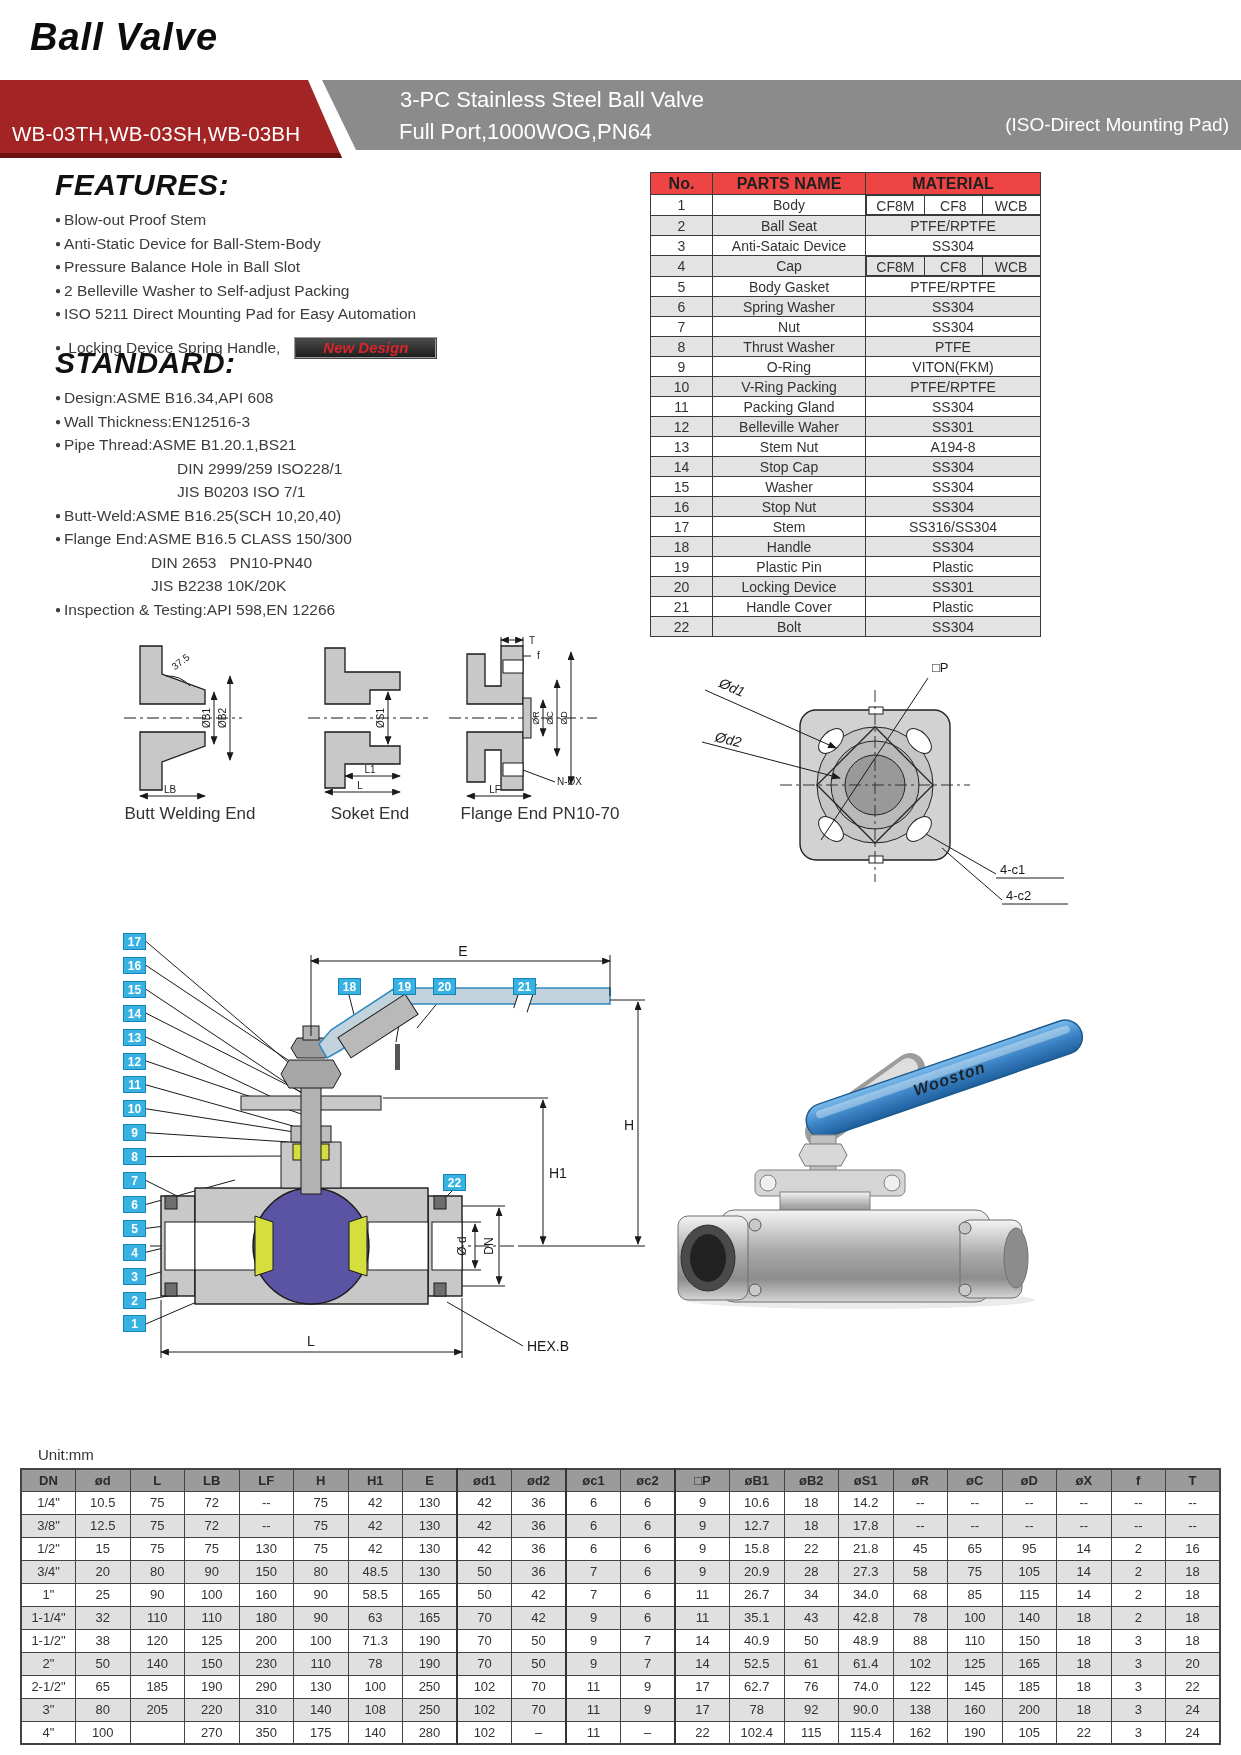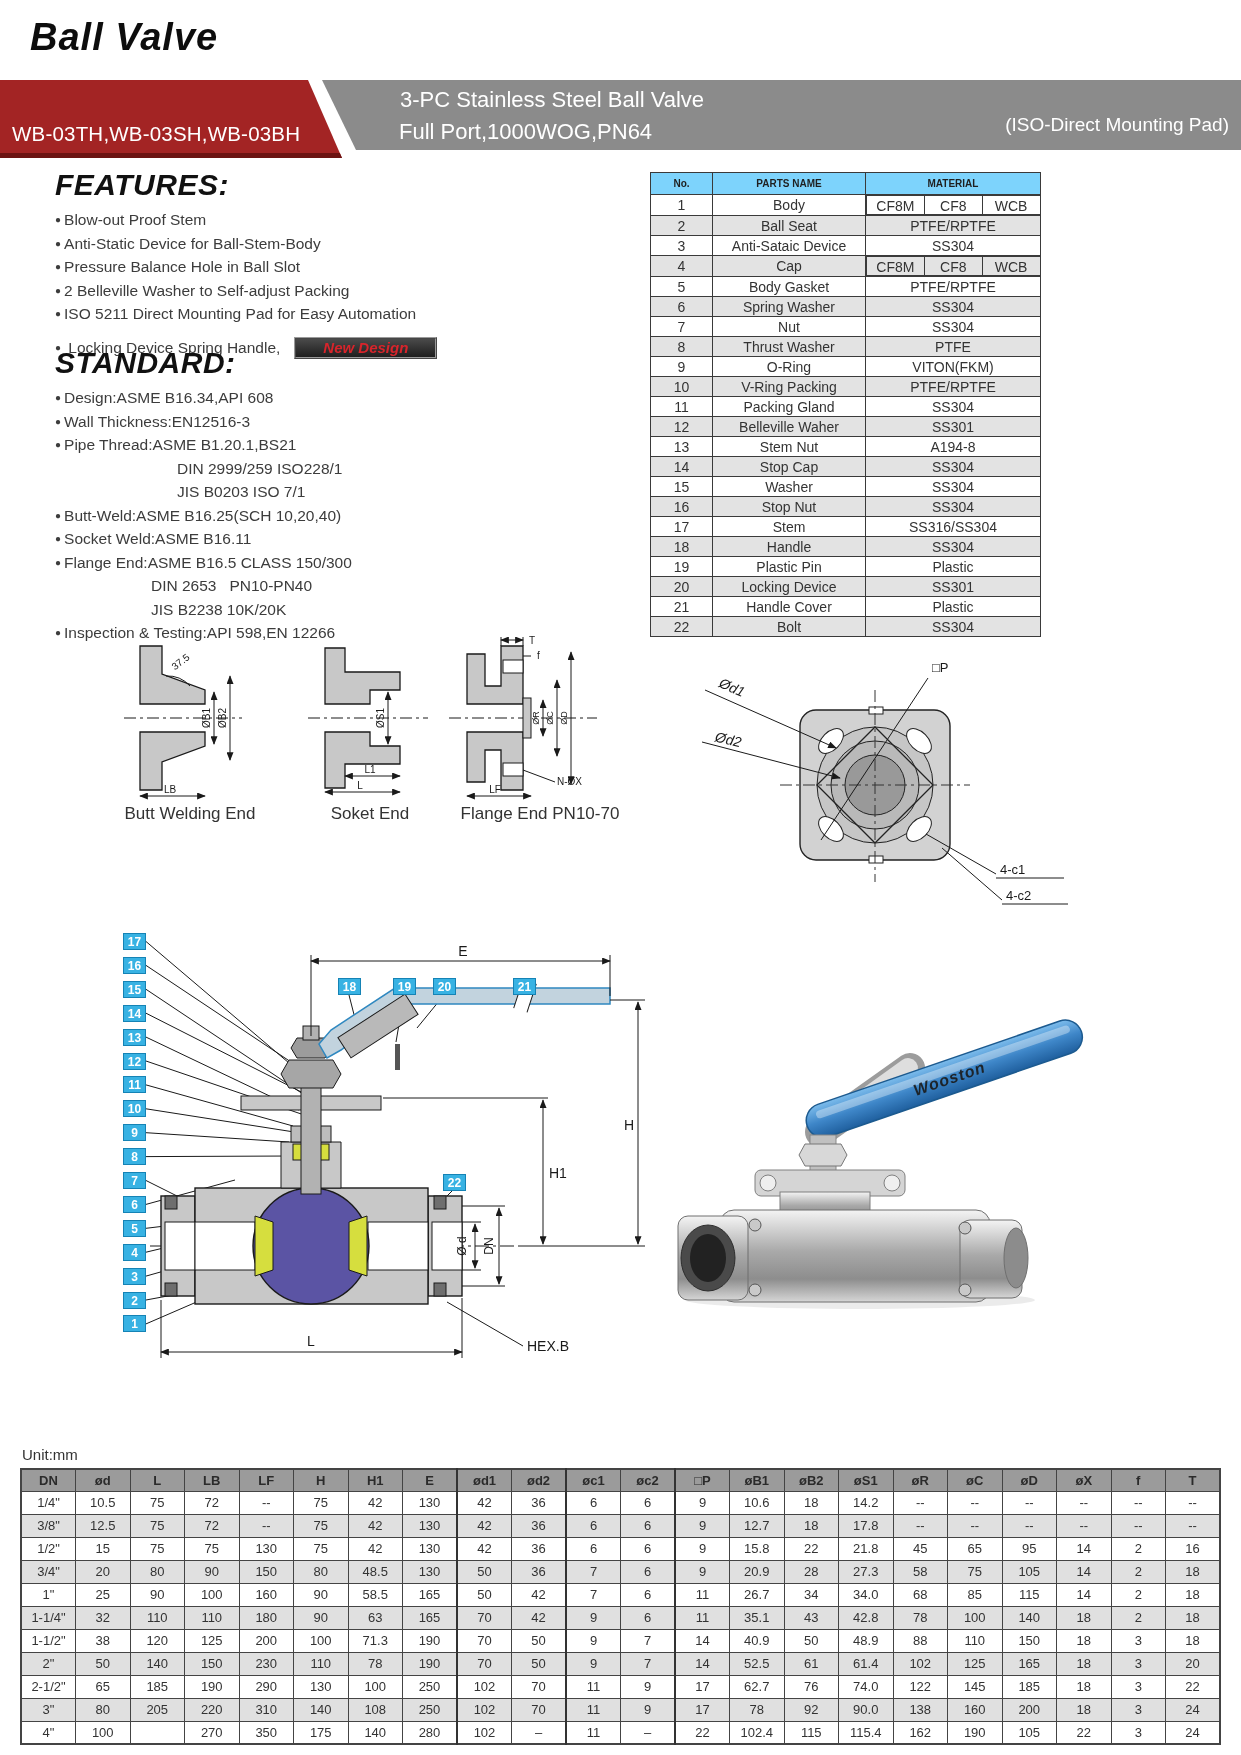--- a/index.html
+++ b/index.html
@@ -21,34 +21,34 @@
 .sec-head{font-size:30px;font-style:italic;font-weight:bold;color:#111;letter-spacing:.5px;margin-bottom:7px}
 .li{font-size:15.5px;color:#3c3c3c;line-height:21.5px;white-space:pre}
 .li::before{content:"●";font-size:10px;margin-right:3px;position:relative;top:-2px}
 .li.ind1{padding-left:122px}.li.ind2{padding-left:96px}
 .li.ind1::before,.li.ind2::before{content:"";margin:0}
 .lock-row{margin-top:10px;font-size:15.5px;color:#3c3c3c}
 .lock-row::before{content:"●";font-size:10px;margin-right:3px;position:relative;top:-2px}
 .badge{display:inline-block;margin-left:14px;background:linear-gradient(#4a4a4a,#1e1e1e);border:2px ridge #9a9a9a;color:#d8242b;font-style:italic;font-weight:bold;font-size:15px;padding:0 27px;line-height:18px}
 
 .parts-table{position:absolute;left:650px;top:172px;width:390px;border-collapse:collapse;table-layout:fixed;font-size:14px;color:#333;text-align:center}
-.parts-table th{background:#7dd3fc;color:#1f1f1f;border:1px solid #3a3a3a;height:22px;font-size:10px}
+.parts-table th{background:#ef4444;color:#1f1f1f;border:1px solid #3a3a3a;height:22px;font-size:16px}
 .parts-table td{border:1px solid #3a3a3a;height:20px;padding:0;background:#fff}
 .parts-table tr.alt td{background:#e3e3e3}
 .parts-table td.split{display:flex;align-items:stretch}
 .parts-table td.split span{flex:1;line-height:20px}
 .parts-table td.split span + span{border-left:1px solid #3a3a3a}
 
 .figlabel{position:absolute;font-size:17px;color:#333;text-align:center}
 .diagram{position:absolute;left:95px;top:830px;width:555px;height:540px}
 .diagram svg,.layer{position:absolute;left:0;top:0}
 .layer{width:555px;height:540px}
 .callout{position:absolute;width:23px;height:17px;background:#38b2e3;color:#fff;font-size:12px;font-weight:bold;text-align:center;line-height:17px;border:1px solid #1583b5}
 
-.unit{position:absolute;left:22px;top:1446px;font-size:15px;color:#333}
+.unit{position:absolute;left:38px;top:1446px;font-size:15px;color:#333}
 .dim-table{position:absolute;left:20px;top:1468px;width:1201px;border-collapse:collapse;table-layout:fixed;font-size:13px;color:#333;text-align:center;border:2px solid #444}
 .dim-table th{background:#9b9b9b;border:1px solid #444;height:22px;font-weight:bold;color:#2b2b2b}
 .dim-table td{border:1px solid #444;height:23px;background:#fff}
 .dim-table tr.alt td{background:#e0e0e0}
 .dim-table .thick{border-left:2.5px solid #333}
 
 text{font-family:"Liberation Sans",sans-serif;fill:#1a1a1a}
 </style>
 </head>
 <body>
@@ -84,21 +84,20 @@
 
   <div class="standard">
     <div class="sec-head">STANDARD:</div>
     <div>
         <div class="li">Design:ASME B16.34,API 608</div>
         <div class="li">Wall Thickness:EN12516-3</div>
         <div class="li">Pipe Thread:ASME B1.20.1,BS21</div>
         <div class="li ind1">DIN 2999/259 ISO228/1</div>
         <div class="li ind1">JIS B0203 ISO 7/1</div>
         <div class="li">Butt-Weld:ASME B16.25(SCH 10,20,40)</div>
-        <div class="li">Socket Weld:ASME B16.11</div>
         <div class="li">Flange End:ASME B16.5 CLASS 150/300</div>
         <div class="li ind2">DIN 2653   PN10-PN40</div>
         <div class="li ind2">JIS B2238 10K/20K</div>
         <div class="li">Inspection &amp; Testing:API 598,EN 12266</div>
       </div>
   </div>
 
   <table class="parts-table">
     <colgroup>
         <col style="width:62px">

